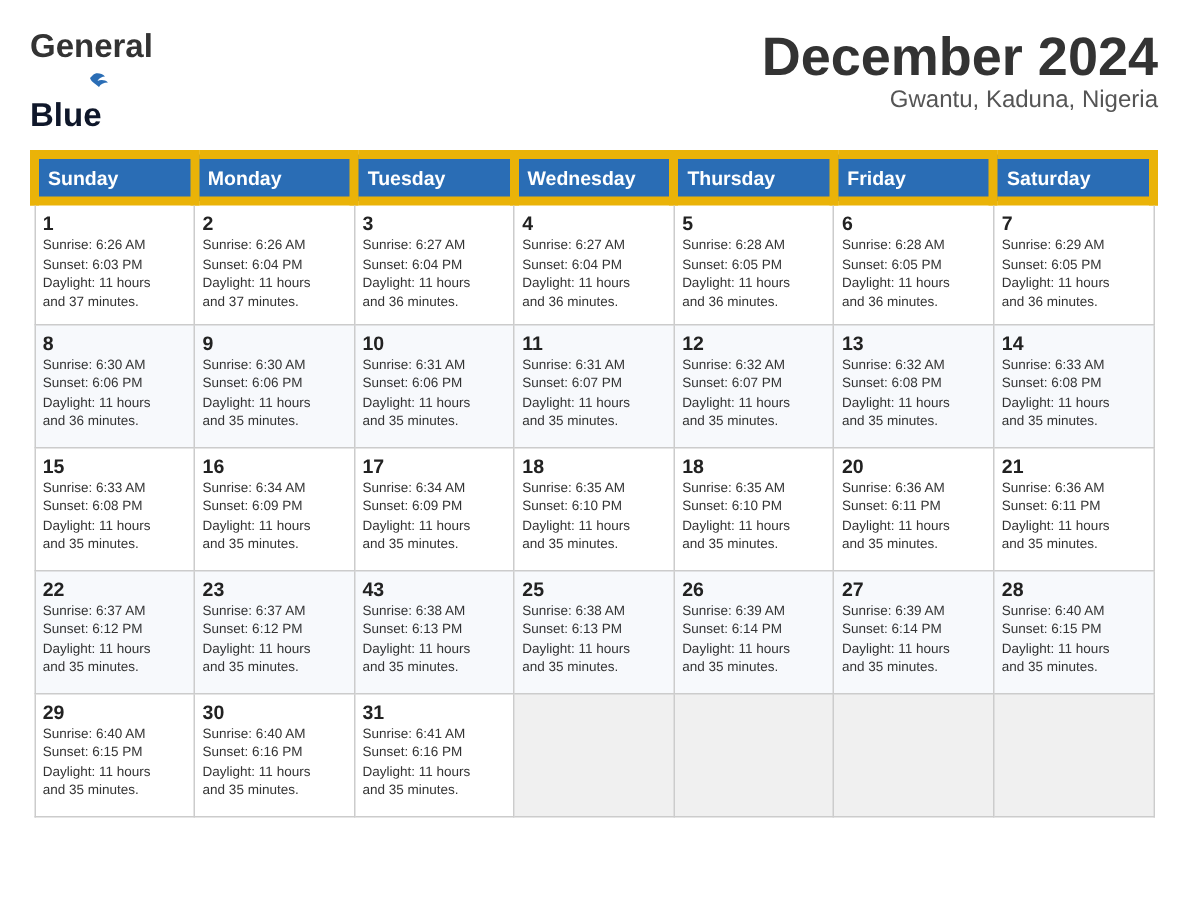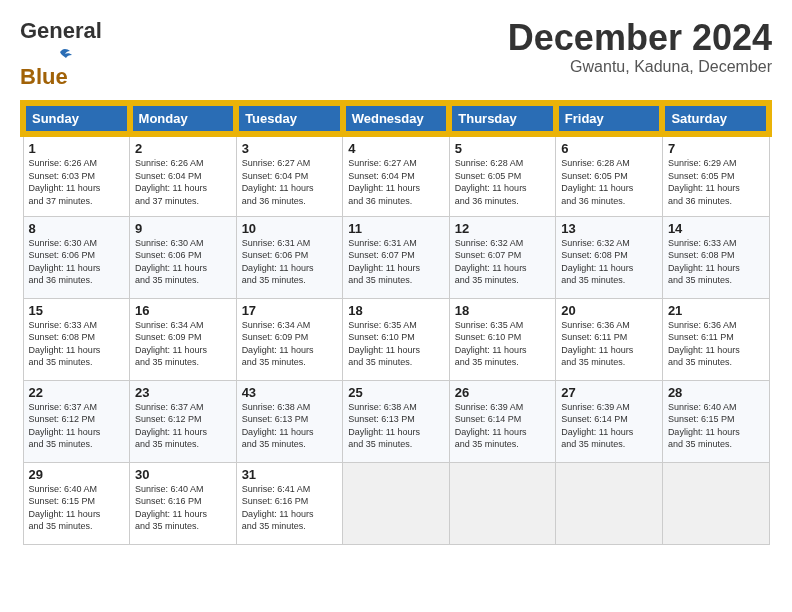--- a/index.html
+++ b/index.html
@@ -93,25 +93,25 @@
 
 <div class="page">
   <div class="header">
     <div class="logo">
       <div class="logo-row">
         <span style="font-size:22px;font-weight:bold;color:#333;">General</span>
         <svg width="22" height="22" viewBox="0 0 22 22">
           <path d="M12 4 C14 2, 18 3, 20 5 C18 5, 16 6, 15 8 C17 7, 20 7, 22 9 C19 9, 17 10, 16 12 C14 10, 11 9, 10 6 Z" fill="#2a6db5"></path>
         </svg>
       </div>
-      <span style="font-size:22px;font-weight:bold;color:#a16207;margin-top:-4px;">Blue</span>
+      <span style="font-size:22px;font-weight:bold;color:#0f172a;margin-top:-4px;">Blue</span>
     </div>
     <div class="title-area">
       <div class="month-title">December 2024</div>
-      <div class="location">Gwantu, Kaduna, December</div>
+      <div class="location">Gwantu, Kaduna, Nigeria</div>
     </div>
   </div>
 
   <table class="calendar">
     <thead>
       <tr>
         <th>Sunday</th>
         <th>Monday</th>
         <th>Tuesday</th>
         <th>Wednesday</th>

